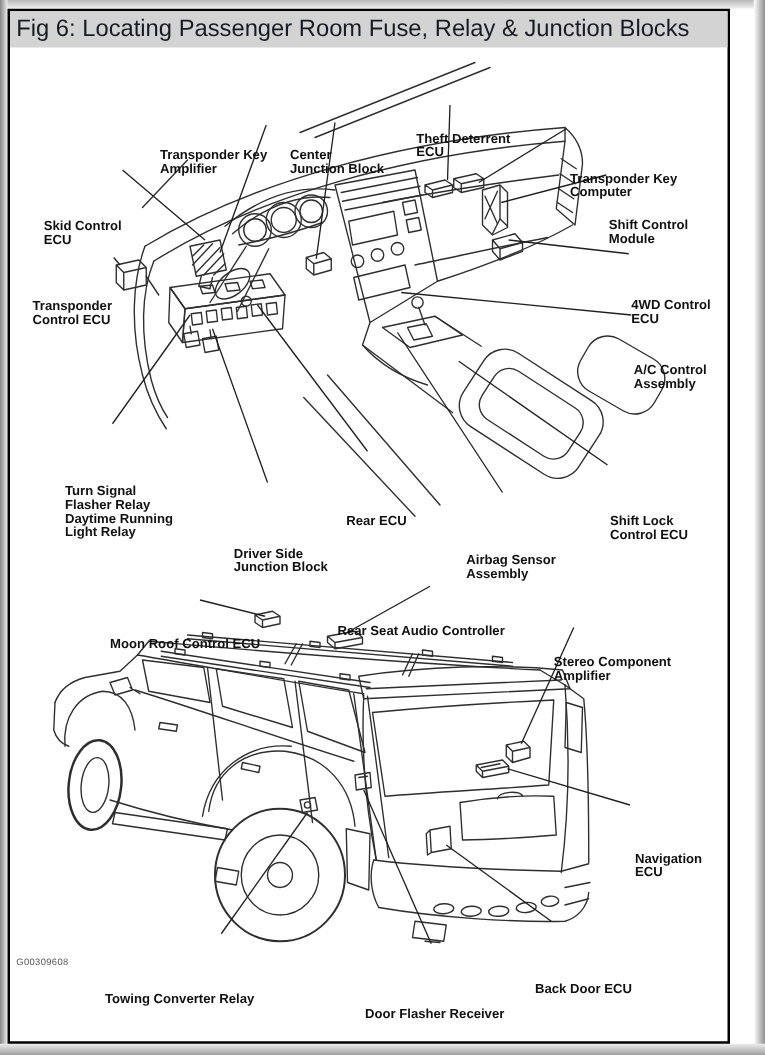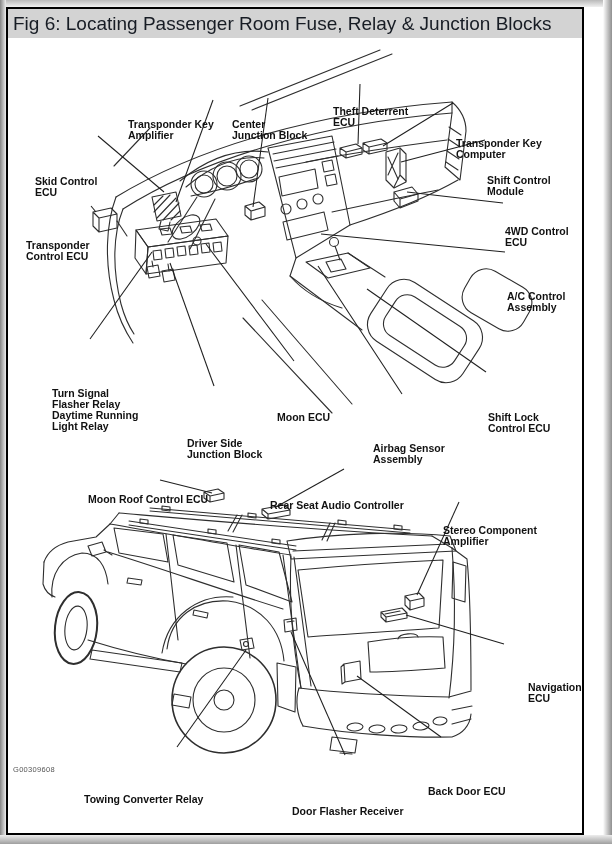--- a/index.html
+++ b/index.html
@@ -250,40 +250,40 @@
       <div class="label" style="left: 333px; top: 58px;">Theft Deterrent
 ECU</div>
       <div class="label" style="left: 456px; top: 90px;">Transponder Key
 Computer</div>
       <div class="label" style="left: 487px; top: 127px;">Shift Control
 Module</div>
       <div class="label" style="left: 35px; top: 128px;">Skid Control
 ECU</div>
       <div class="label" style="left: 26px; top: 192px;">Transponder
 Control ECU</div>
-      <div class="label" style="left: 505px; top: 178px;">4WD Control
+      <div class="label" style="left: 505px; top: 191px;">4WD Control
 ECU</div>
       <div class="label" style="left: 507px; top: 243px;">A/C Control
 Assembly</div>
       <div class="label" style="left: 488px; top: 364px;">Shift Lock
 Control ECU</div>
       <div class="label" style="left: 373px; top: 395px;">Airbag Sensor
 Assembly</div>
-      <div class="label" style="left: 277px; top: 364px;">Moon ECU</div>
+      <div class="label" style="left: 277px; top: 364px;">Rear ECU</div>
       <div class="label" style="left: 52px; top: 340px;">Turn Signal
 Flasher Relay
 Daytime Running
 Light Relay</div>
       <div class="label" style="left: 187px; top: 390px;">Driver Side
 Junction Block</div>
-      <div class="label" style="left: 88px; top: 446px;">Moon Roof Control ECU</div>
+      <div class="label" style="left: 88px; top: 462px;">Moon Roof Control ECU</div>
       <div class="label" style="left: 270px; top: 452px;">Rear Seat Audio Controller</div>
       <div class="label" style="left: 443px; top: 477px;">Stereo Component
 Amplifier</div>
-      <div class="label" style="left: 528px; top: 634px;">Navigation
+      <div class="label" style="left: 508px; top: 634px;">Navigation
 ECU</div>
       <div class="label" style="left: 428px; top: 738px;">Back Door ECU</div>
       <div class="label" style="left: 292px; top: 758px;">Door Flasher Receiver</div>
       <div class="label" style="left: 84px; top: 746px;">Towing Converter Relay</div>
     </div>
 
   <div class="figcode">G00309608</div>
 </div>
 
 </body></html>

